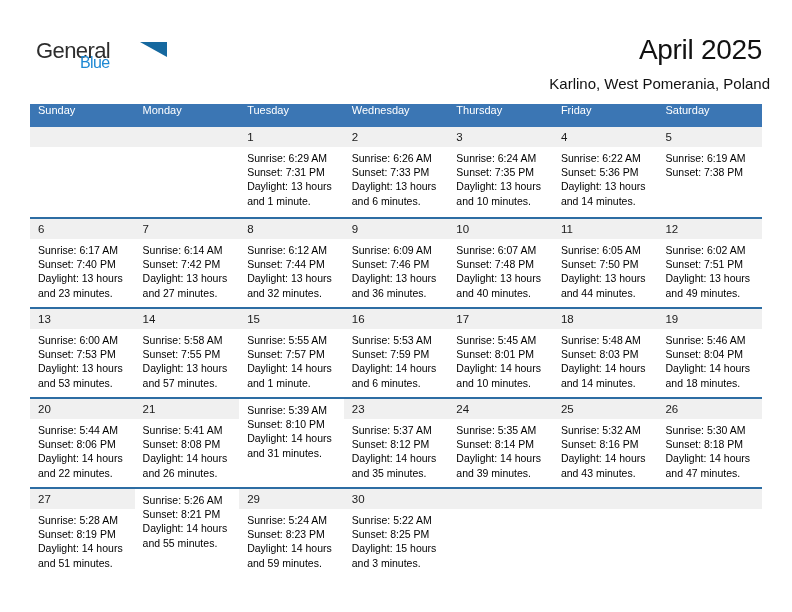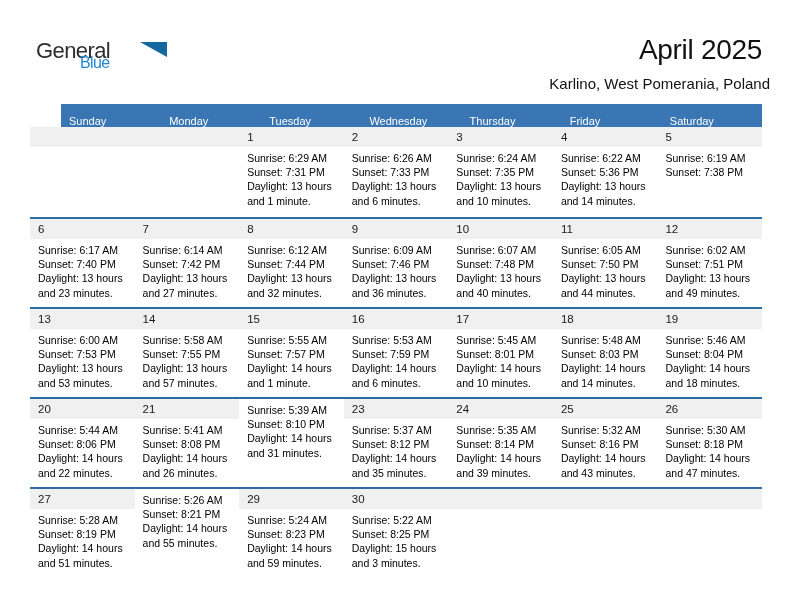--- a/index.html
+++ b/index.html
@@ -35,23 +35,22 @@
   .page-subtitle {
     position: absolute; top: 75px; right: 22px;
     font-size: 15px; color: #111111;
   }
 
   
   .calendar {
     position: absolute; left: 30px; top: 104px; width: 732px;
   }
   .weekday-row {
-    display: flex; height: 23px; align-items: flex-end;
+    display: flex; height: 23px; align-items: flex-start;
     background: var(--header-bg, #3b76b4);
-    margin-left: 31px;
   }
   .weekday-cell {
     flex: 1 1 0; color: #ffffff; font-size: 11px; padding-left: 8px;
     white-space: nowrap; overflow: hidden;
   }
   .week-row {
     display: flex; height: 90px;
   }
   .week-row + .week-row {
     border-top: 2px solid var(--row-border, #2d6da3);

